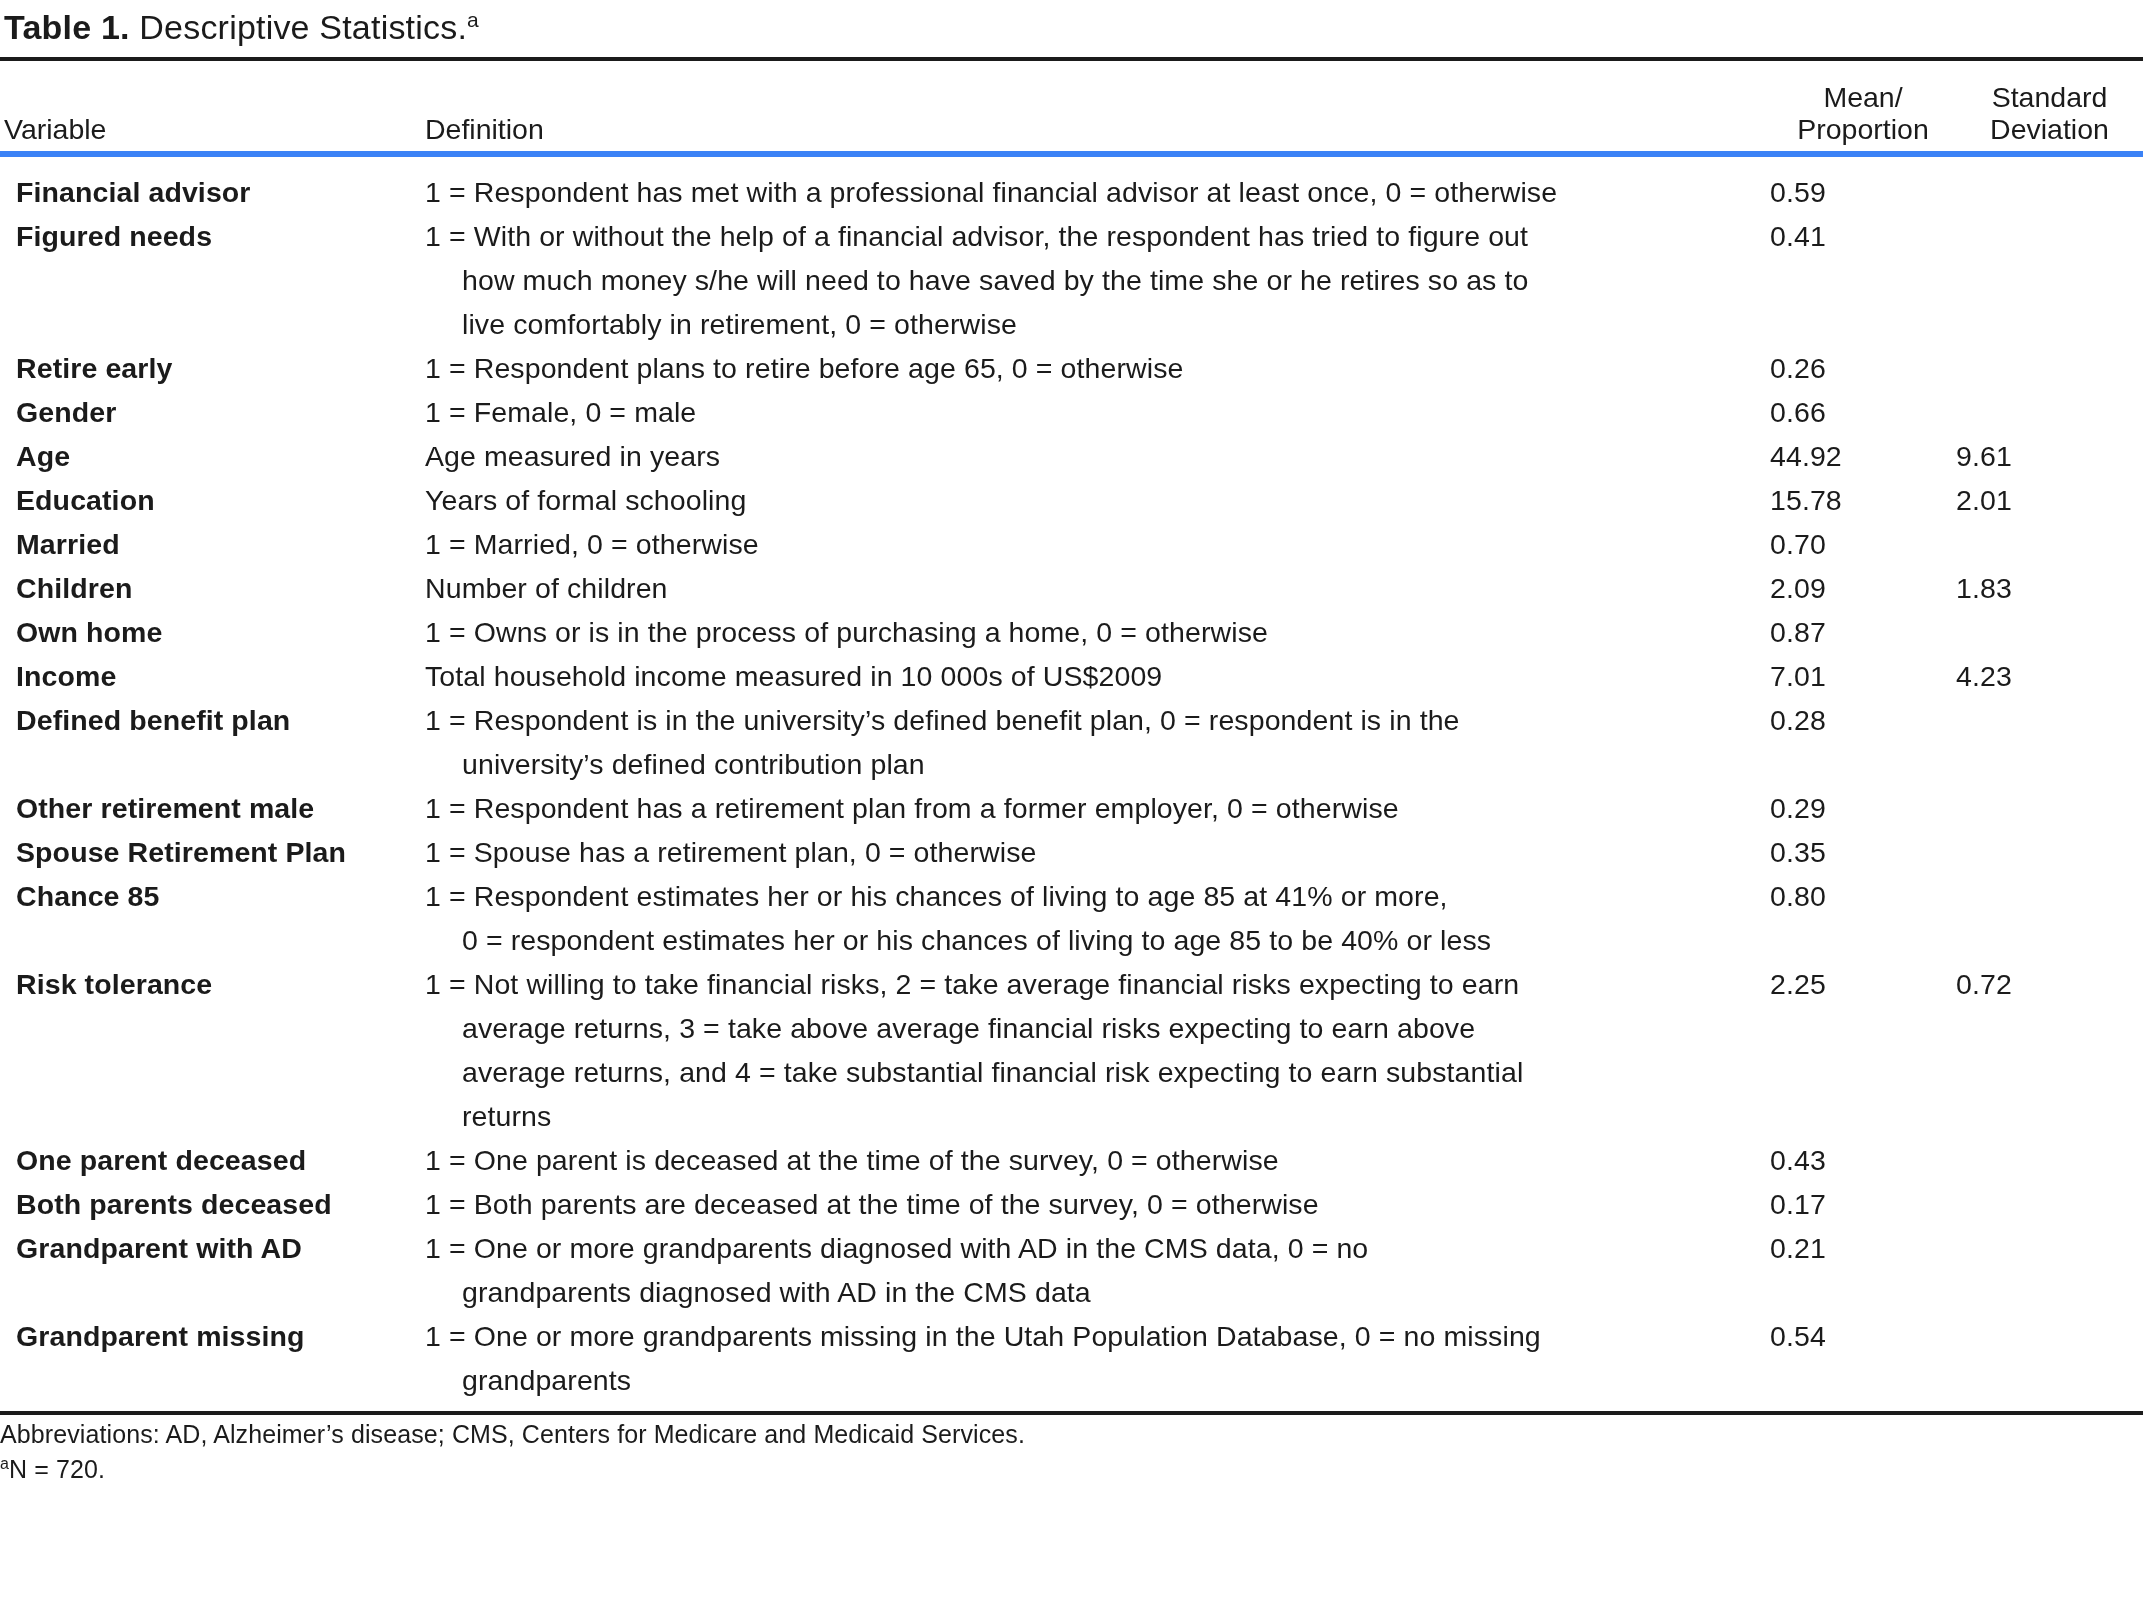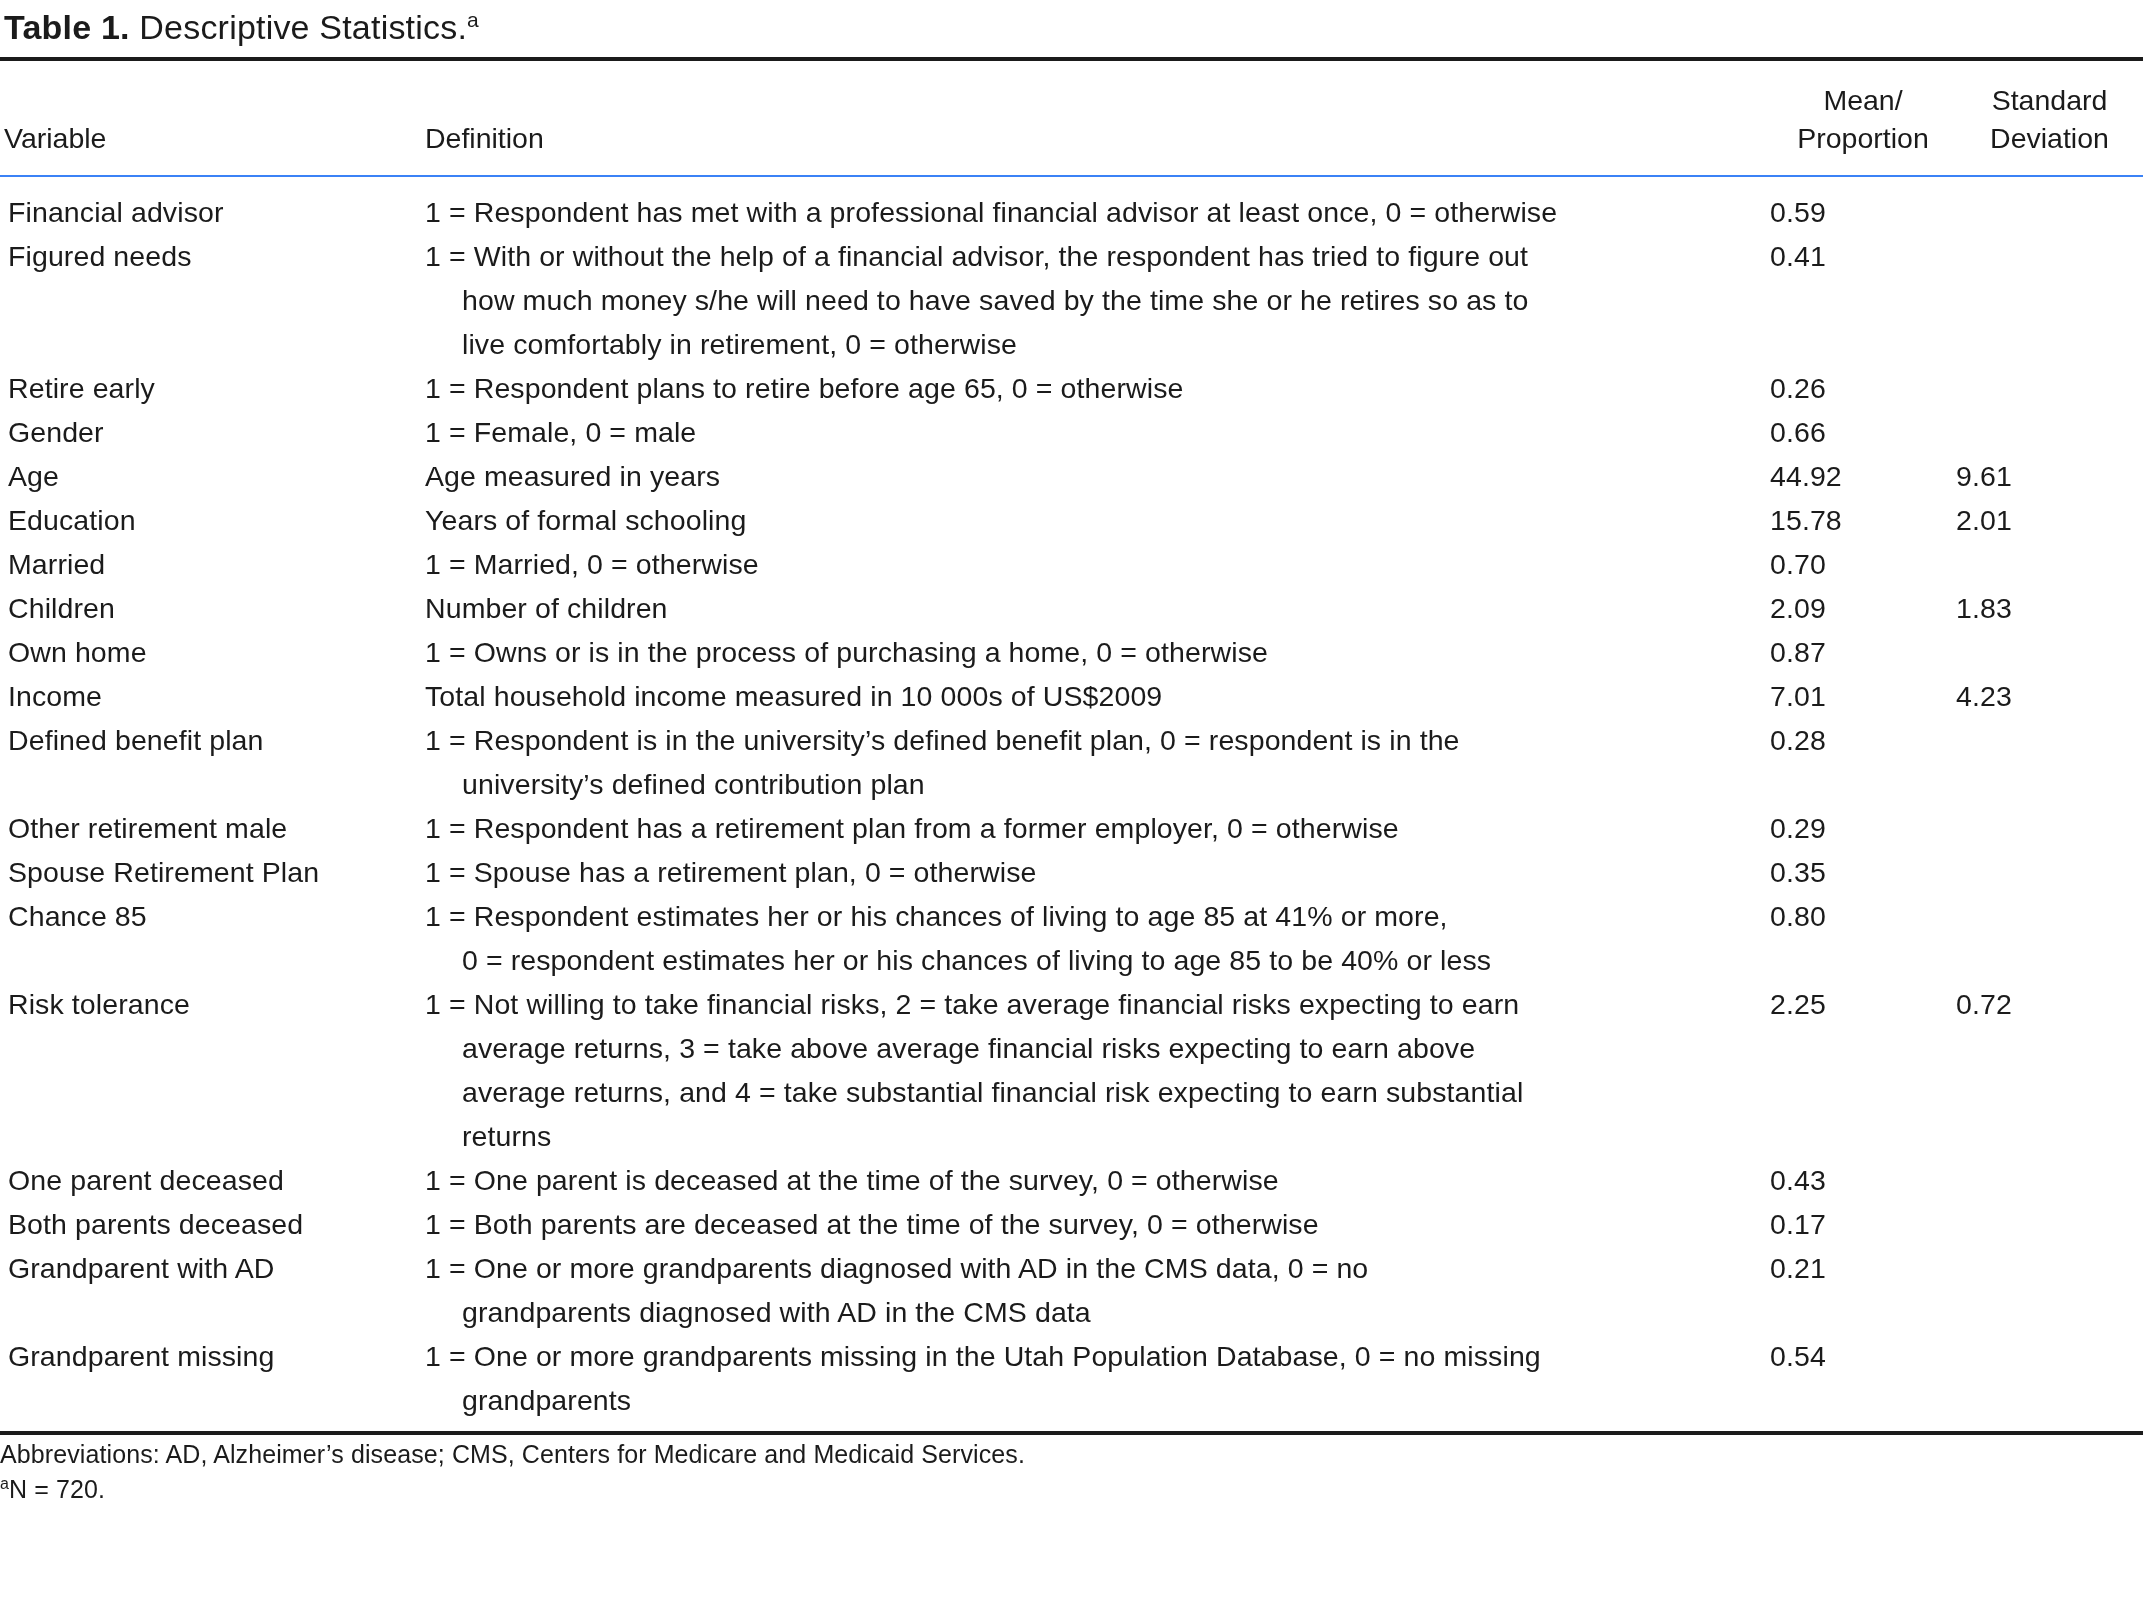--- a/index.html
+++ b/index.html
@@ -28,40 +28,40 @@
     width: 2143px;
   }
   col.c-var  { width: 425px; }
   col.c-def  { width: 1345px; }
   col.c-mean { width: 186px; }
   col.c-sd   { width: 187px; }
 
   thead th {
     font-weight: normal;
     font-size: 28.5px;
-    line-height: 38px;
+    line-height: 32px;
     vertical-align: bottom;
     text-align: left;
     border-top: 4px solid #1b1b1b;
-    border-bottom: 2px solid #3b82f6;
-    padding: 20px 0 18px 0;
+    border-bottom: 6px solid #3b82f6;
+    padding: 20px 0 6px 0;
   }
   thead th.h-var { padding-left: 4px; }
   thead th.h-num { text-align: center; white-space: pre-line; }
 
   tbody td {
     font-size: 28.5px;
     line-height: 44px;
     vertical-align: top;
     padding: 0;
     letter-spacing: 0.1px;
   }
   tbody tr:first-child td { padding-top: 13px; }
   tbody tr:last-child td { padding-bottom: 9px; border-bottom: 4px solid #1b1b1b; }
-  td.var { padding-left: 8px; }
+  td.var { padding-left: 16px; font-weight: bold; }
   td.def {
     white-space: pre-line;
     padding-left: 37px;
     text-indent: -37px;
   }
   td.mean, td.sd { text-align: left; }
 
   .footnotes {
     margin-top: 2px;
     font-size: 25px;

